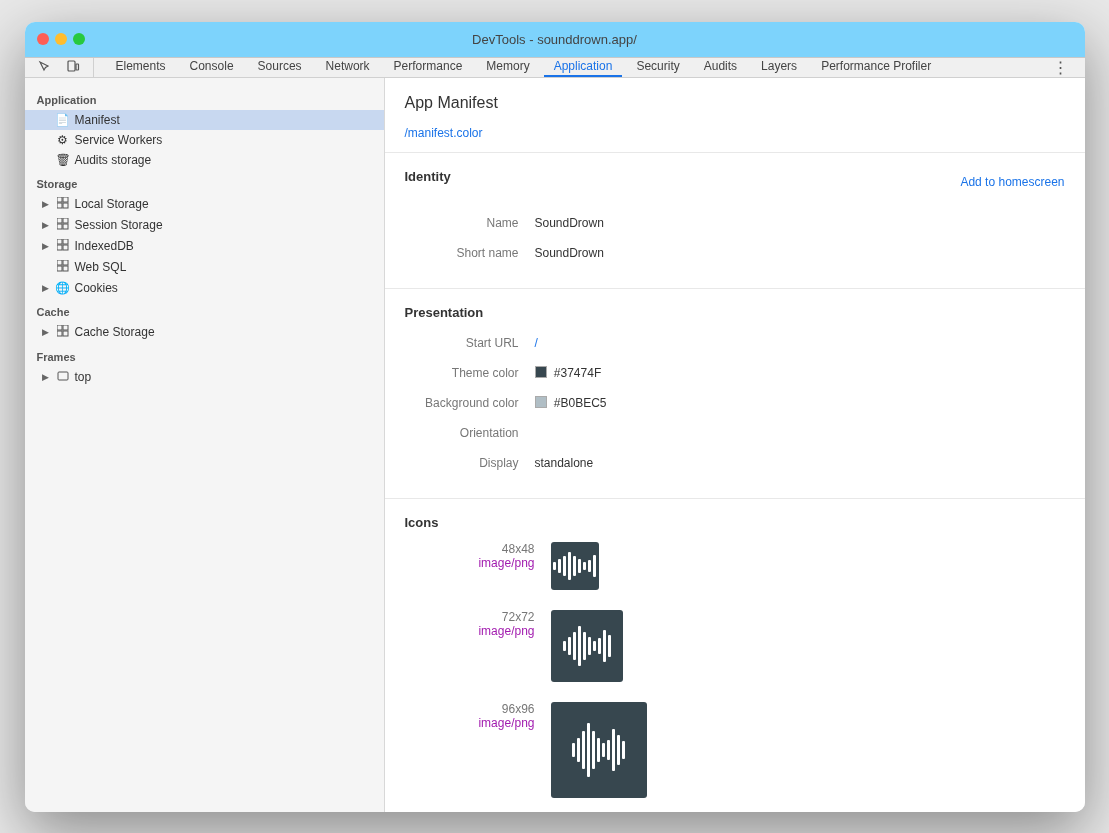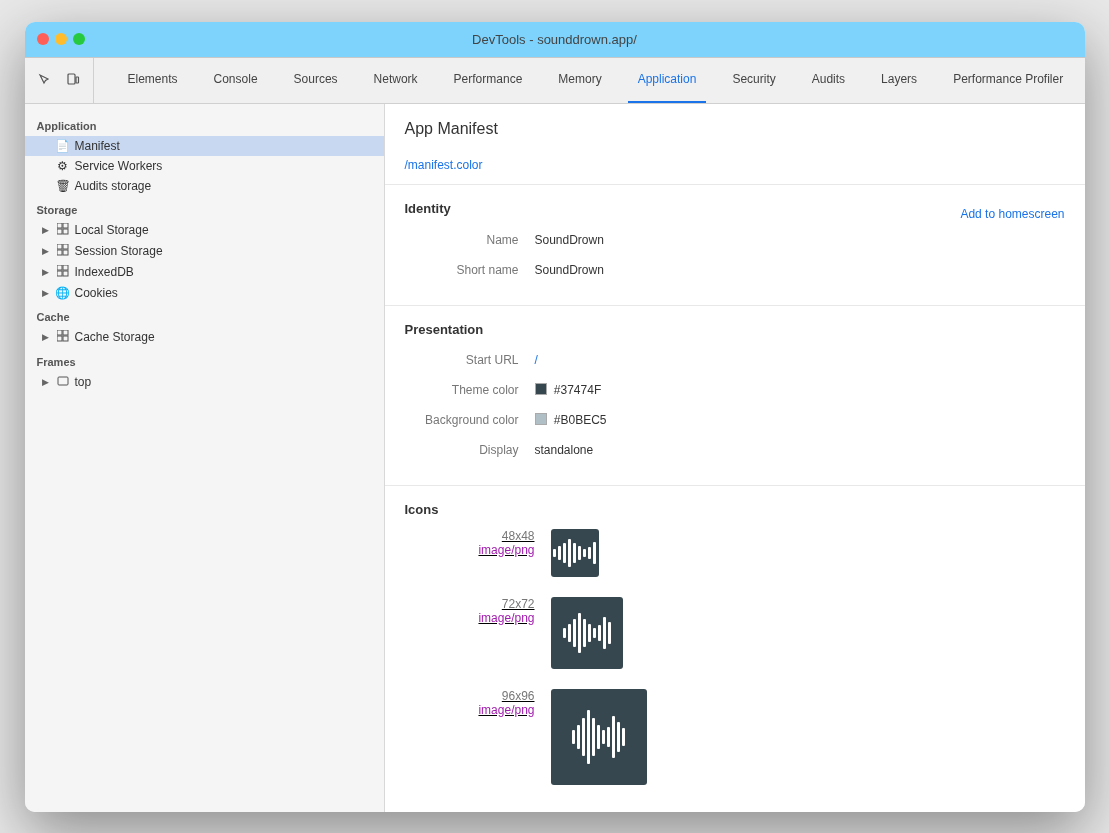--- a/index.html
+++ b/index.html
@@ -45,23 +45,23 @@
       transform: translateX(-50%);
       font-size: 13px;
       color: #444;
       font-weight: 500;
     }
     .toolbar {
       background: #f0f0f0;
       border-bottom: 1px solid #d0d0d0;
       display: flex;
       align-items: stretch;
-      height: 46px;
+      height: 20px;
       padding: 0 8px;
-      gap: 16px;
+      gap: 4px;
     }
     .toolbar-icons {
       display: flex;
       align-items: center;
       gap: 4px;
       margin-right: 8px;
       padding-right: 8px;
       border-right: 1px solid #d0d0d0;
     }
     .toolbar-icon-btn {
@@ -149,42 +149,42 @@
       padding: 0;
     }
     .panel-header {
       padding: 16px 20px 12px 20px;
       border-bottom: 1px solid #e8e8e8;
     }
     .panel-title {
       font-size: 16px;
       font-weight: 400;
       color: #333;
-      margin-bottom: 20px;
+      margin-bottom: 14px;
     }
     .panel-link {
       color: #1a73e8;
       text-decoration: none;
       font-size: 12px;
     }
     .section-block {
       padding: 16px 20px;
       border-bottom: 1px solid #e8e8e8;
     }
     .section-title {
       font-size: 13px;
       font-weight: 600;
       color: #333;
       margin-bottom: 12px;
     }
     .section-title-row {
       display: flex;
       justify-content: space-between;
       align-items: center;
-      margin-bottom: 1px;
+      margin-bottom: 16px;
     }
     .add-homescreen {
       color: #1a73e8;
       font-size: 12px;
       cursor: pointer;
       text-decoration: none;
     }
     .field-row {
       display: flex;
       align-items: center;
@@ -224,21 +224,20 @@
     .icon-row {
       display: flex;
       align-items: flex-start;
       margin-bottom: 20px;
       gap: 16px;
     }
     .icon-meta {
       text-align: right;
       width: 130px;
       flex-shrink: 0;
-      text-decoration: underline;
     }
     .icon-size {
       font-size: 12px;
       color: #777;
     }
     .icon-type {
       font-size: 12px;
       color: #a21caf;
     }
     .icon-preview {
@@ -382,20 +381,32 @@
           <svg width="12" height="12" viewBox="0 0 12 12">
               <rect x="0" y="0" width="5" height="5" fill="none" stroke="#555" stroke-width="1"></rect>
               <rect x="6" y="0" width="5" height="5" fill="none" stroke="#555" stroke-width="1"></rect>
               <rect x="0" y="6" width="5" height="5" fill="none" stroke="#555" stroke-width="1"></rect>
               <rect x="6" y="6" width="5" height="5" fill="none" stroke="#555" stroke-width="1"></rect>
             </svg>
         </span>
         <span>IndexedDB</span>
       </div>
       <div class="sidebar-item">
+        <span class="arrow"></span>
+        <span class="item-icon">
+          <svg width="12" height="12" viewBox="0 0 12 12">
+              <rect x="0" y="0" width="5" height="5" fill="none" stroke="#555" stroke-width="1"></rect>
+              <rect x="6" y="0" width="5" height="5" fill="none" stroke="#555" stroke-width="1"></rect>
+              <rect x="0" y="6" width="5" height="5" fill="none" stroke="#555" stroke-width="1"></rect>
+              <rect x="6" y="6" width="5" height="5" fill="none" stroke="#555" stroke-width="1"></rect>
+            </svg>
+        </span>
+        <span>Web SQL</span>
+      </div>
+      <div class="sidebar-item">
         <span class="arrow">▶</span>
         <span class="item-icon">🌐</span>
         <span>Cookies</span>
       </div>
 
       <div class="sidebar-section-label">Cache</div>
       <div class="sidebar-item">
         <span class="arrow">▶</span>
         <span class="item-icon">
           <svg width="12" height="12" viewBox="0 0 12 12">
@@ -454,20 +465,24 @@
             <span class="color-swatch" style="background:#37474F;"></span>
             <span>#37474F</span>
           </span>
         </div>
         <div class="field-row">
           <span class="field-label">Background color</span>
           <span class="field-value">
             <span class="color-swatch" style="background:#B0BEC5;"></span>
             <span>#B0BEC5</span>
           </span>
+        </div>
+        <div class="field-row">
+          <span class="field-label">Orientation</span>
+          <span class="field-value"></span>
         </div>
         <div class="field-row">
           <span class="field-label">Display</span>
           <span class="field-value">standalone</span>
         </div>
       </div>
 
       <div class="icons-section">
         <div class="section-title">Icons</div>
 

